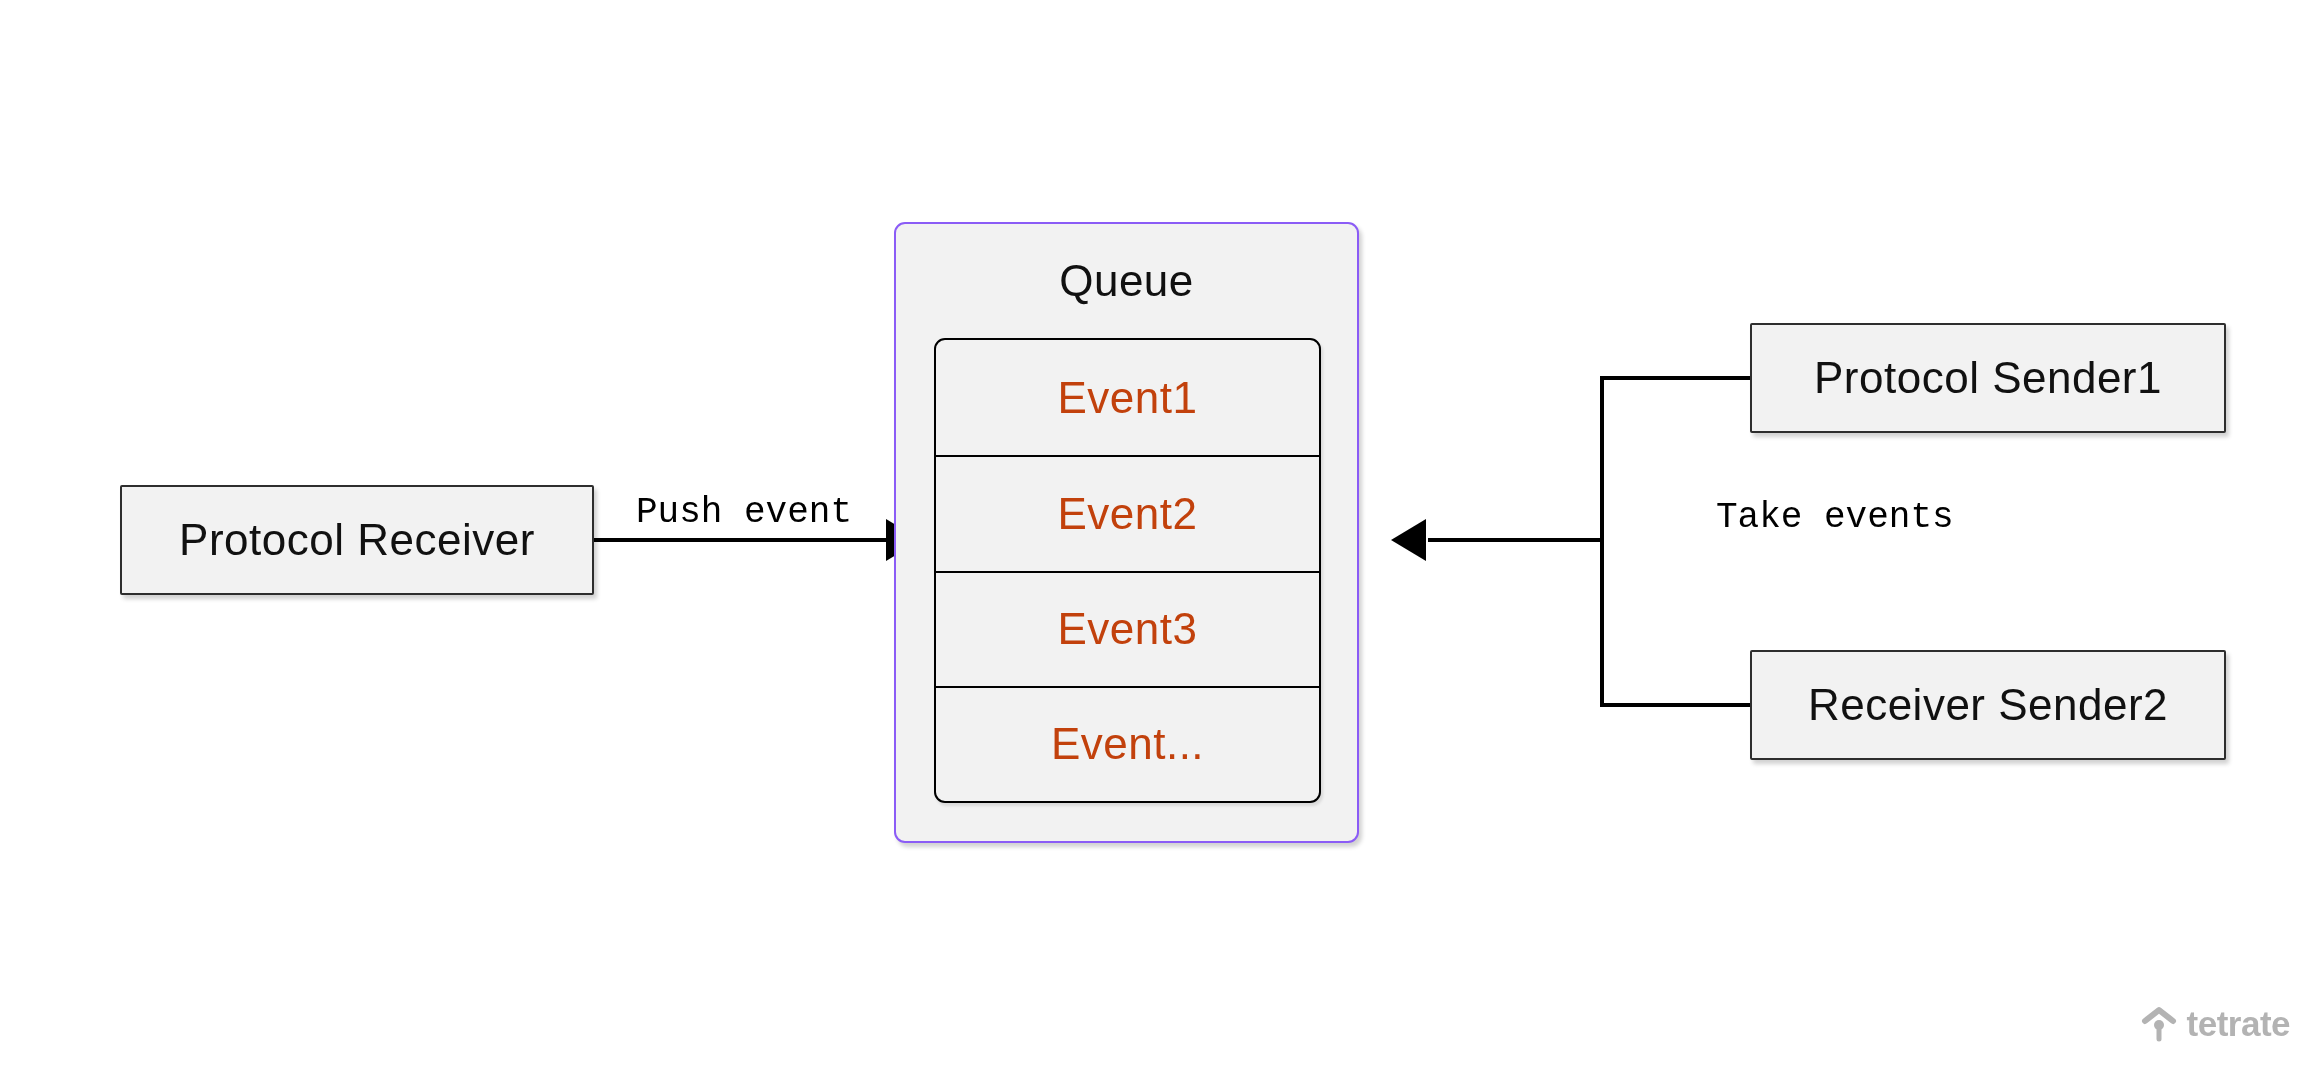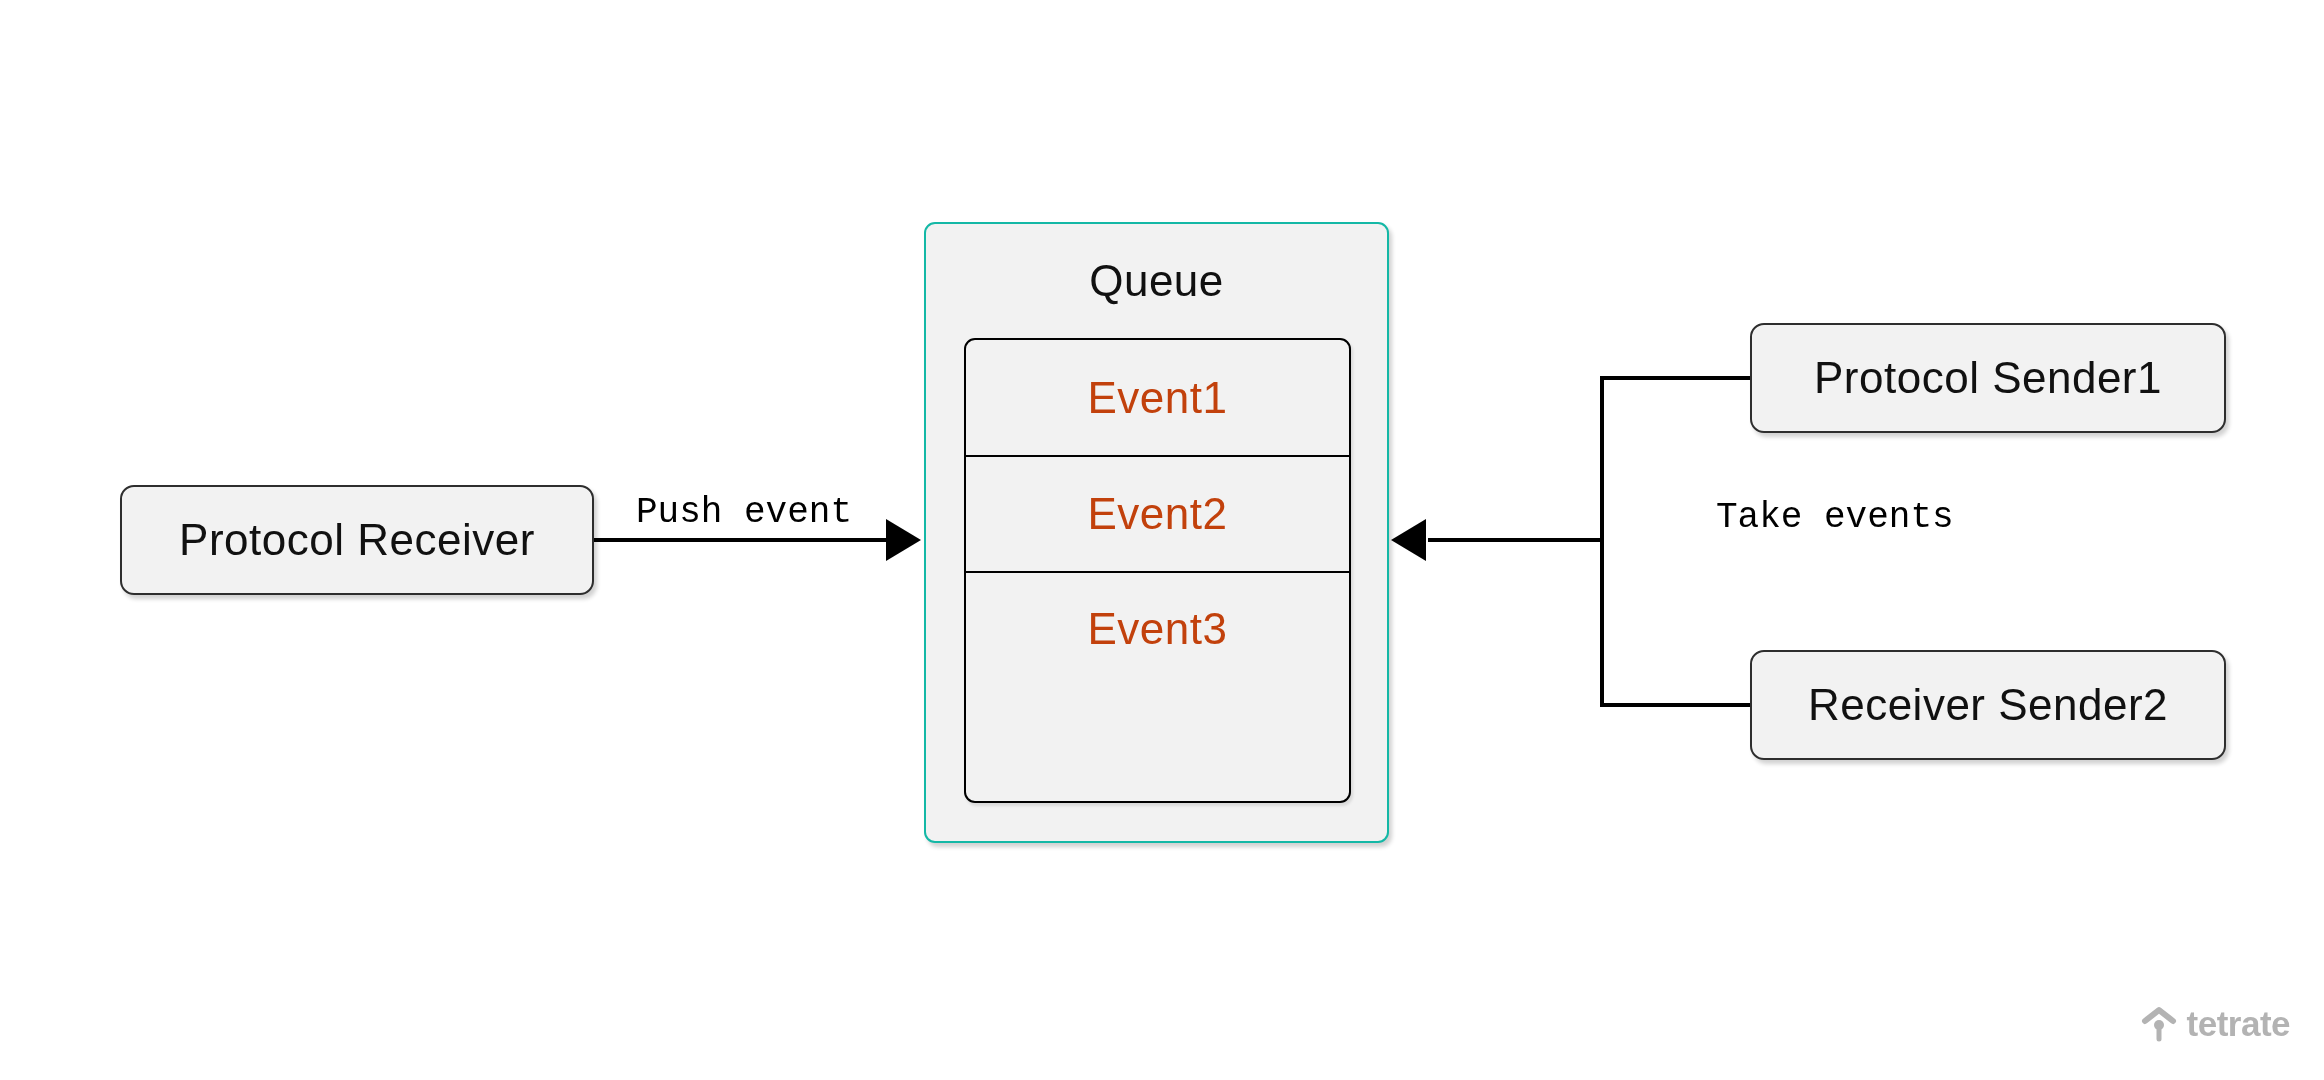--- a/index.html
+++ b/index.html
@@ -20,43 +20,43 @@
     left: 0;
     top: 0;
     width: 2324px;
     height: 1080px;
     pointer-events: none;
   }
   .node {
     position: absolute;
     background: #f2f2f2;
     border: 2px solid #2e2e2e;
-    border-radius: 14px;
+    border-radius: 2px;
     box-shadow: 3px 4px 4px rgba(0,0,0,0.18);
     display: flex;
     align-items: center;
     justify-content: center;
     box-sizing: border-box;
   }
   .node-label {
     font-size: 44px;
     color: #111111;
     white-space: nowrap;
     letter-spacing: 0.5px;
   }
   .node-receiver { left: 120px; top: 485px; width: 474px; height: 110px; }
   .node-sender1  { left: 1750px; top: 323px; width: 476px; height: 110px; }
   .node-sender2  { left: 1750px; top: 650px; width: 476px; height: 110px; }
 
   .queue-container {
     position: absolute;
-    left: 924px; top: 222px;
+    left: 894px; top: 222px;
     width: 465px; height: 621px;
     background: #f2f2f2;
-    border: 2px solid #14b8a6;
+    border: 2px solid #8b5cf6;
     border-radius: 11px;
     box-shadow: 3px 4px 4px rgba(0,0,0,0.18);
     box-sizing: border-box;
   }
   .queue-title {
     position: absolute;
     left: 0; top: 0;
     width: 100%; height: 114px;
     display: flex;
     align-items: center;
@@ -144,20 +144,21 @@
   <div class="node node-receiver">
     <span class="node-label">Protocol Receiver</span>
   </div>
 
   <div class="queue-container">
     <div class="queue-title">Queue</div>
     <div class="event-stack">
       <div class="event-row">Event1</div>
       <div class="event-row">Event2</div>
       <div class="event-row">Event3</div>
+      <div class="event-row">Event...</div>
     </div>
   </div>
 
   <div class="node node-sender1">
     <span class="node-label">Protocol Sender1</span>
   </div>
 
   <div class="node node-sender2">
     <span class="node-label">Receiver Sender2</span>
   </div>

